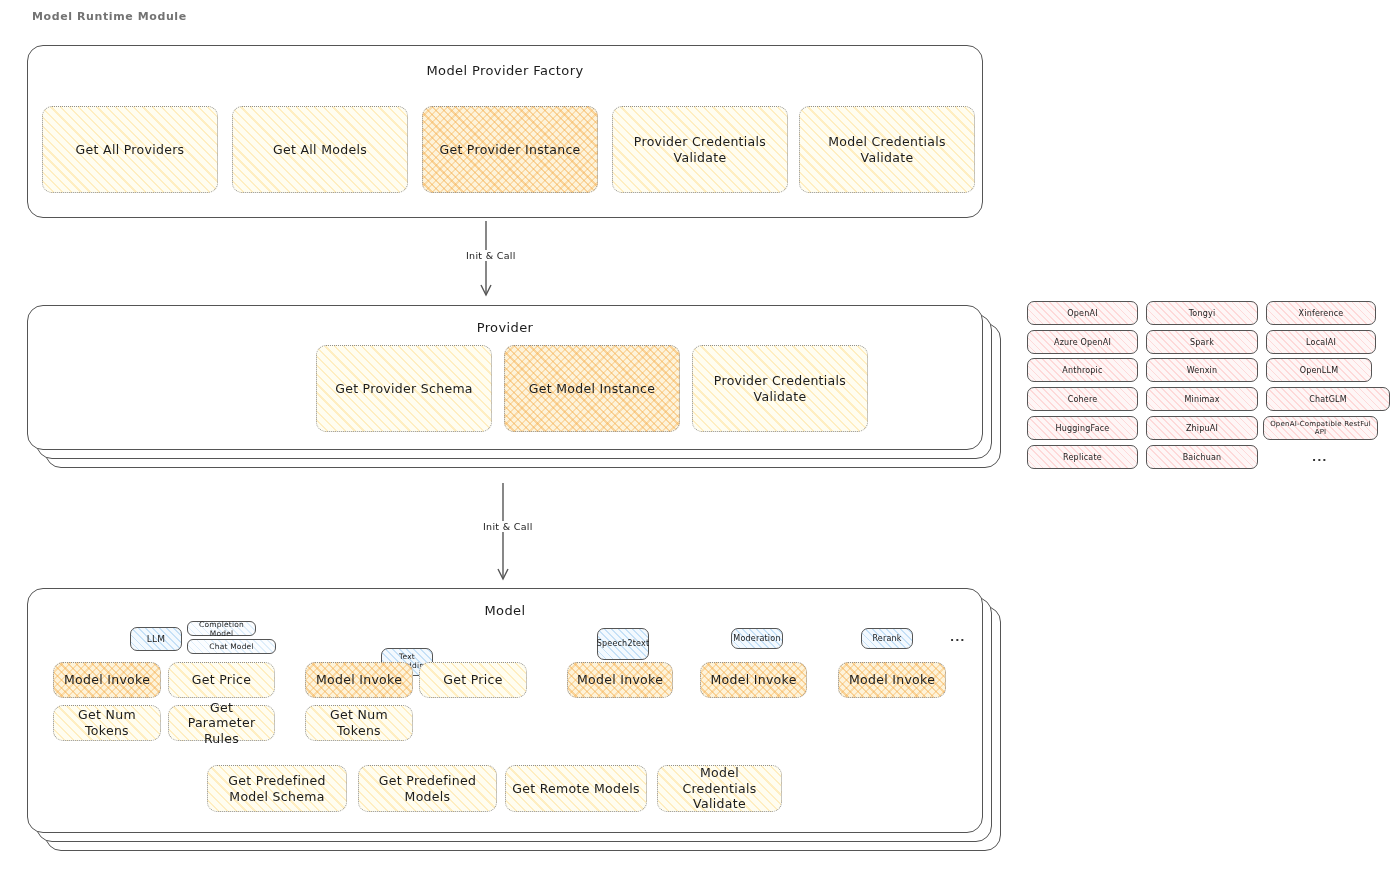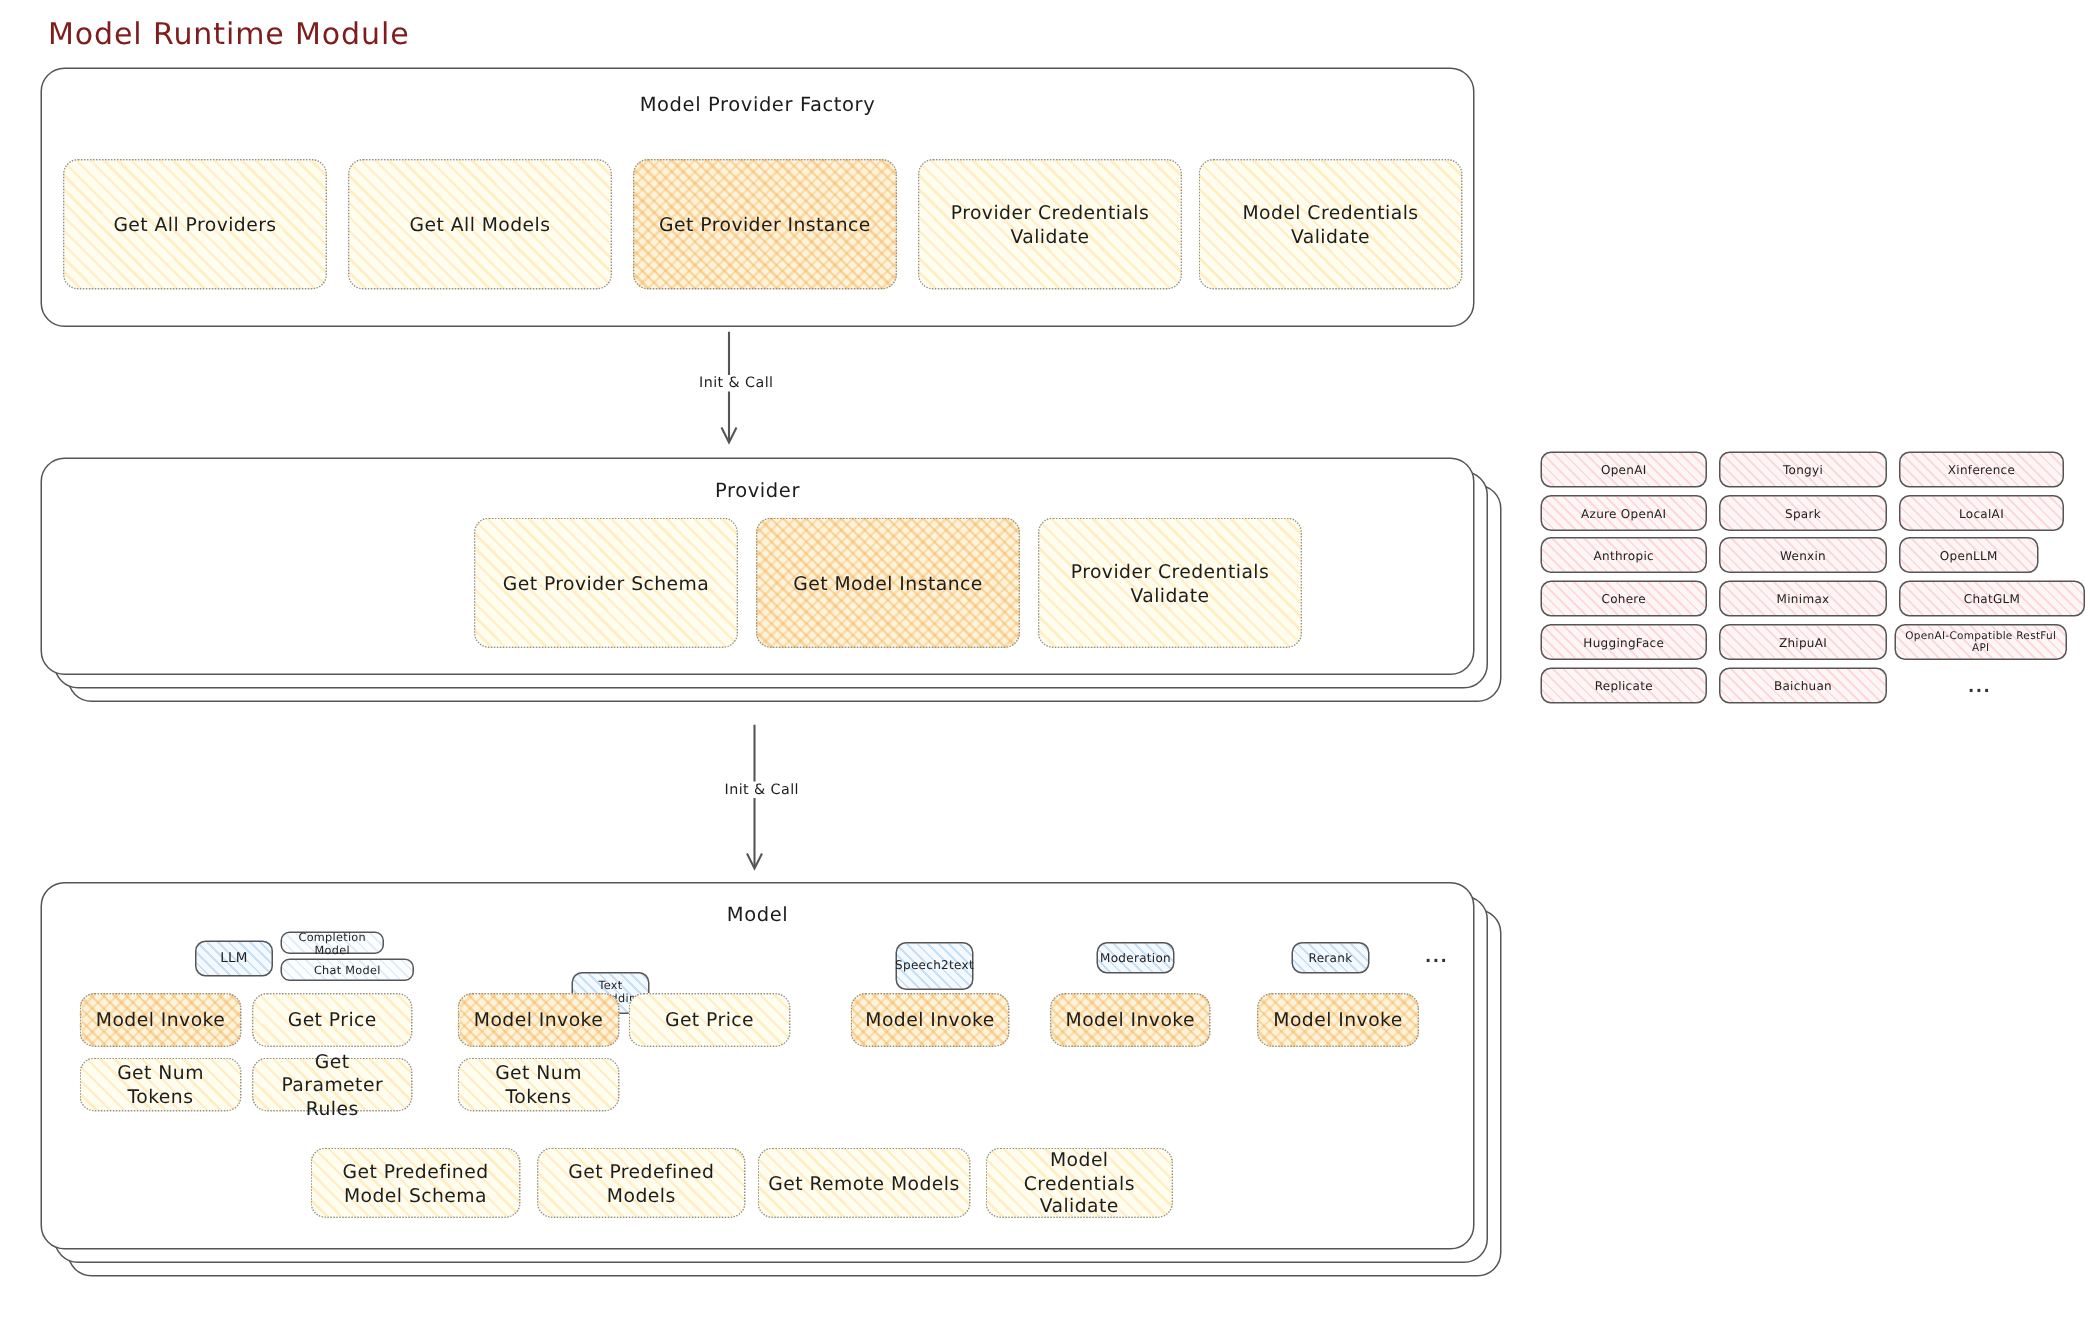--- a/index.html
+++ b/index.html
@@ -52,21 +52,21 @@
   }
   .stab{
     position:absolute;box-sizing:border-box;display:flex;align-items:center;justify-content:center;
     text-align:center;border:1px solid #555555;border-radius:6px;
     font-size:7.5px;letter-spacing:.2px;
     background:
       repeating-linear-gradient(45deg, rgba(125,185,235,0.22) 0px, rgba(125,185,235,0.22) 1.2px, transparent 1.2px, transparent 5px),
       #fbfdff;
   }
   .page-title{
-    position:absolute;left:32px;top:10px;font-size:20px;font-weight:400;letter-spacing:.6px;color:#7f1d1d;
+    position:absolute;left:32px;top:10px;font-size:11px;font-weight:700;letter-spacing:.6px;color:#737373;
   }
   .arrow-label{
     position:absolute;box-sizing:border-box;background:#ffffff;padding:0 4px;
     font-size:9.5px;letter-spacing:.3px;white-space:nowrap;z-index:6;
   }
   .ellipsis{position:absolute;font-size:11px;font-weight:700;letter-spacing:1px;color:#333;}
   svg{display:block;}
 </style>
 </head>
 <body>
@@ -108,21 +108,21 @@
 
   <div class="pchip" style="left:1146px;top:301px;width:112px">Tongyi</div>
   <div class="pchip" style="left:1146px;top:330px;width:112px">Spark</div>
   <div class="pchip" style="left:1146px;top:358px;width:112px">Wenxin</div>
   <div class="pchip" style="left:1146px;top:387px;width:112px">Minimax</div>
   <div class="pchip" style="left:1146px;top:416px;width:112px">ZhipuAI</div>
   <div class="pchip" style="left:1146px;top:445px;width:112px">Baichuan</div>
 
   <div class="pchip" style="left:1266px;top:301px;width:110px">Xinference</div>
   <div class="pchip" style="left:1266px;top:330px;width:110px">LocalAI</div>
-  <div class="pchip" style="left:1266px;top:358px;width:93px">OpenLLM</div>
+  <div class="pchip" style="left:1266px;top:358px;width:106px">OpenLLM</div>
   <div class="pchip" style="left:1266px;top:387px;width:124px">ChatGLM</div>
   <div class="pchip" style="left:1263px;top:416px;width:115px;font-size:7px">OpenAI-Compatible RestFul API</div>
   <div class="ellipsis" style="left:1312px;top:451px">...</div>
 
   <svg class="abs" style="left:494px;top:483px;width:18px;height:98px" viewBox="0 0 18 98">
     <line x1="9" y1="0" x2="9" y2="95" stroke="#555555" stroke-width="1.4"></line>
     <polyline points="4,86 9,96 14,86" fill="none" stroke="#555555" stroke-width="1.4"></polyline>
   </svg>
   <div class="arrow-label" style="left:479px;top:521px">Init &amp; Call</div>
 

